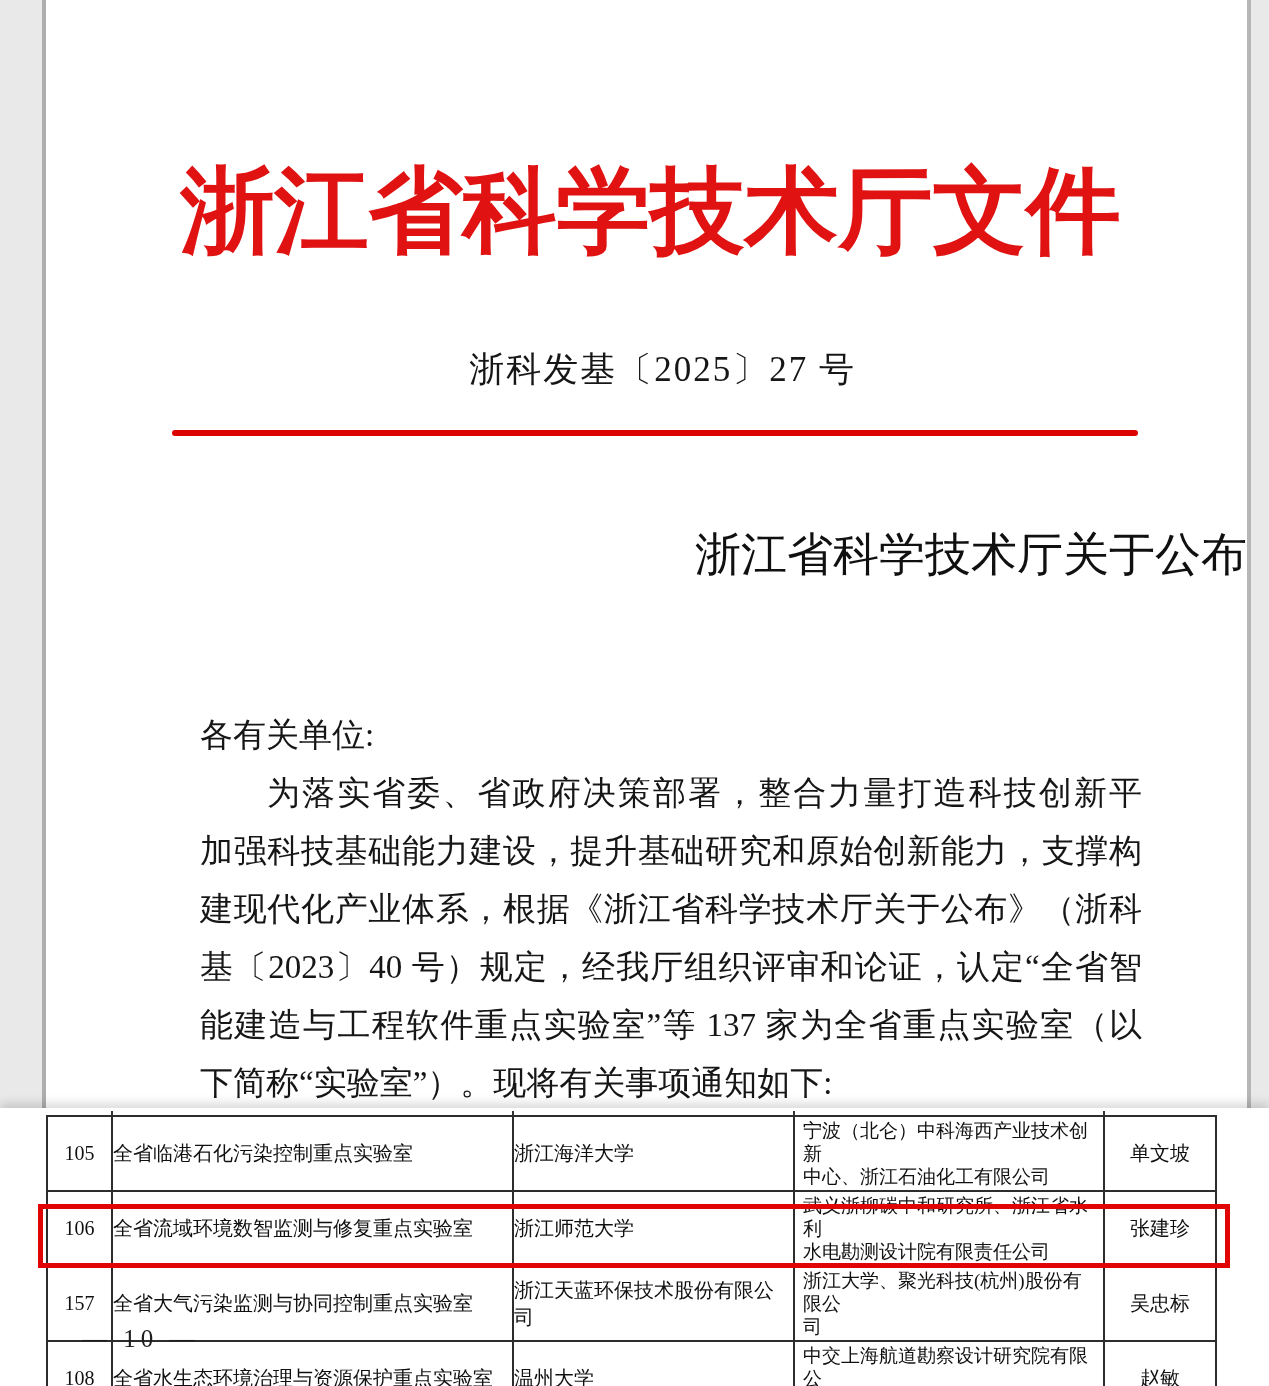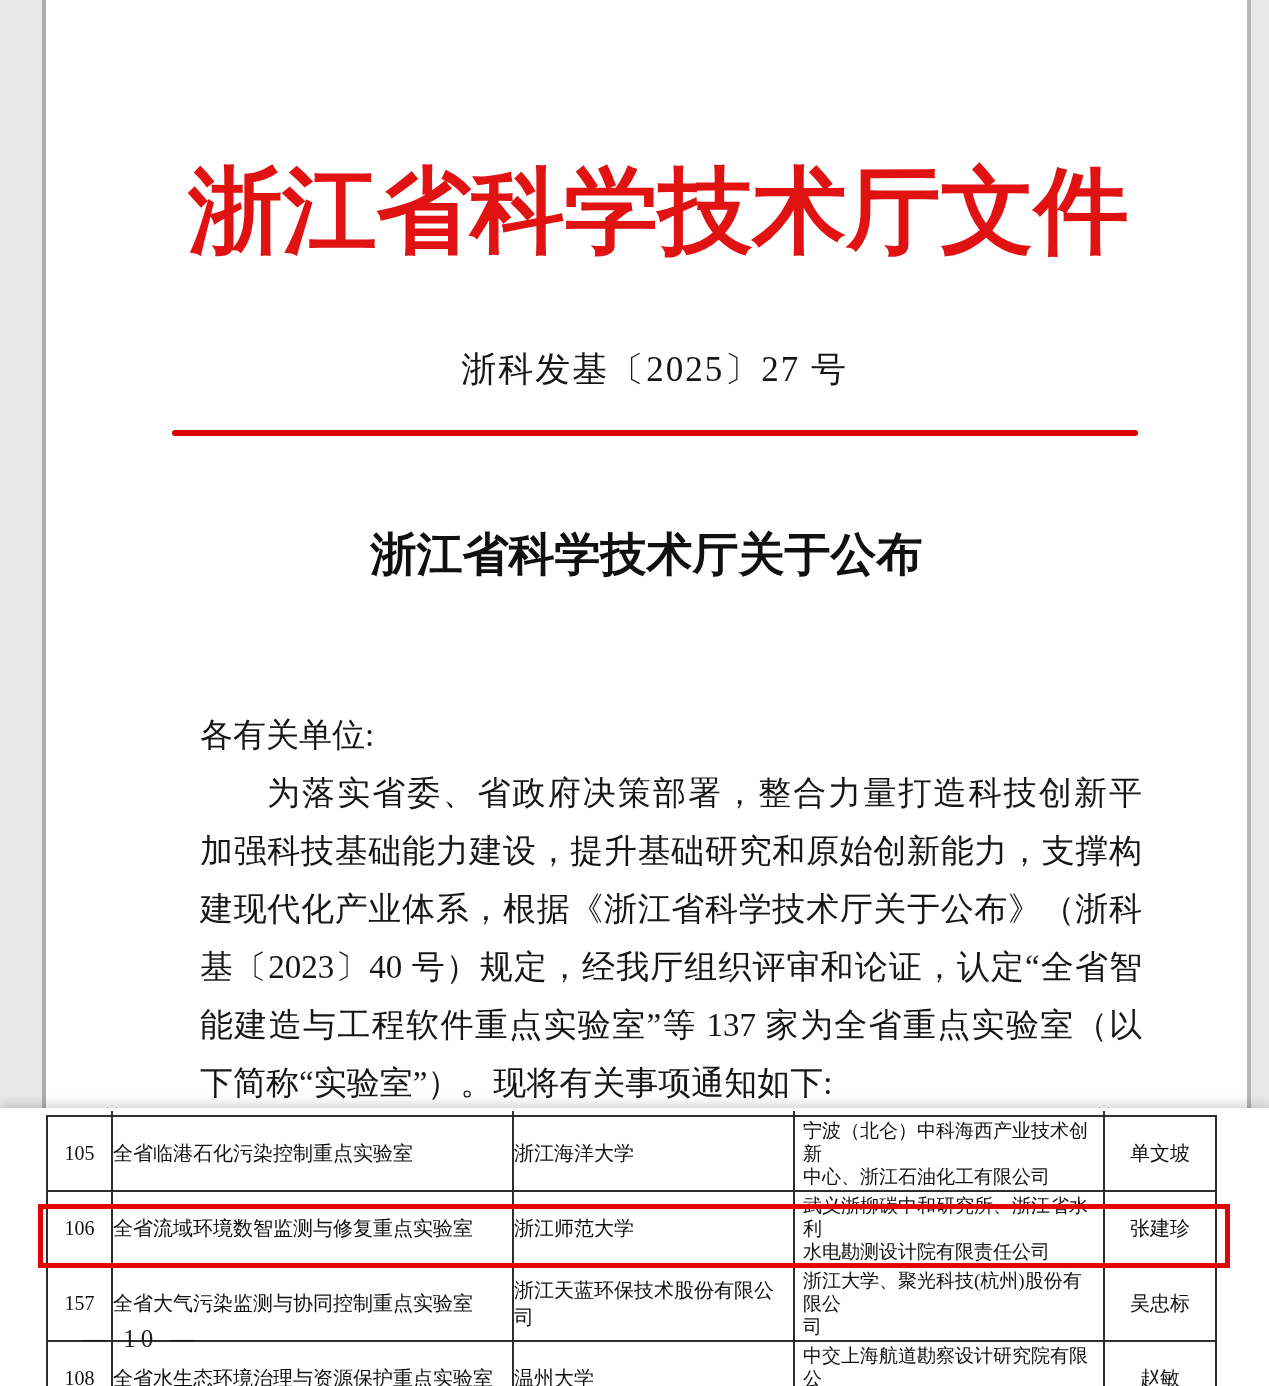--- a/index.html
+++ b/index.html
@@ -9,34 +9,34 @@
     color:#1a1a1a;
   }
   
   .gutter { position:absolute; top:0; height:1113px; background:#e9e9e9; }
   .gutter-left  { left:0; width:42px; border-right:4px solid #aeaeae; }
   .gutter-right { right:0; width:18px; border-left:4px solid #b6b6b6; }
 
   .page { position:absolute; left:46px; top:0; width:1201px; height:1113px; background:#ffffff; }
 
   .agency-header {
-    position:absolute; left:12px; top:136px; width:1201px; text-align:center;
+    position:absolute; left:4px; top:136px; width:1201px; text-align:center;
     font-size:94px; font-weight:bold; color:#e01212; letter-spacing:0px;
     line-height:150px; white-space:nowrap;
   }
   .doc-number {
-    position:absolute; left:8px; top:344px; width:1201px; text-align:center;
+    position:absolute; left:16px; top:344px; width:1201px; text-align:center;
     font-size:35px; letter-spacing:2px; color:#161616; line-height:52px;
   }
   .red-rule {
     position:absolute; left:126px; top:430px; width:966px; height:6px;
     background:#dd0202; border-radius:3px;
   }
-  .notice-title { position:absolute; left:0; width:1201px; text-align:center;
-    font-size:46px; font-weight:bold; color:#101010; line-height:62px; white-space:nowrap; }
+  .notice-title { position:absolute; left:0; width:1201px; text-align:right;
+    font-size:46px; font-weight:normal; color:#101010; line-height:62px; white-space:nowrap; }
   .notice-title-1 { top:524px; }
   .notice-title-2 { top:594px; }
 
   .body-block { position:absolute; left:154px; top:706px; width:942px;
     font-size:33px; color:#161616; }
   .body-line { height:58px; line-height:58px; overflow:hidden; }
   .body-just { text-align:justify; text-align-last:justify; }
   .body-indent { text-indent:67px; }
 
   

